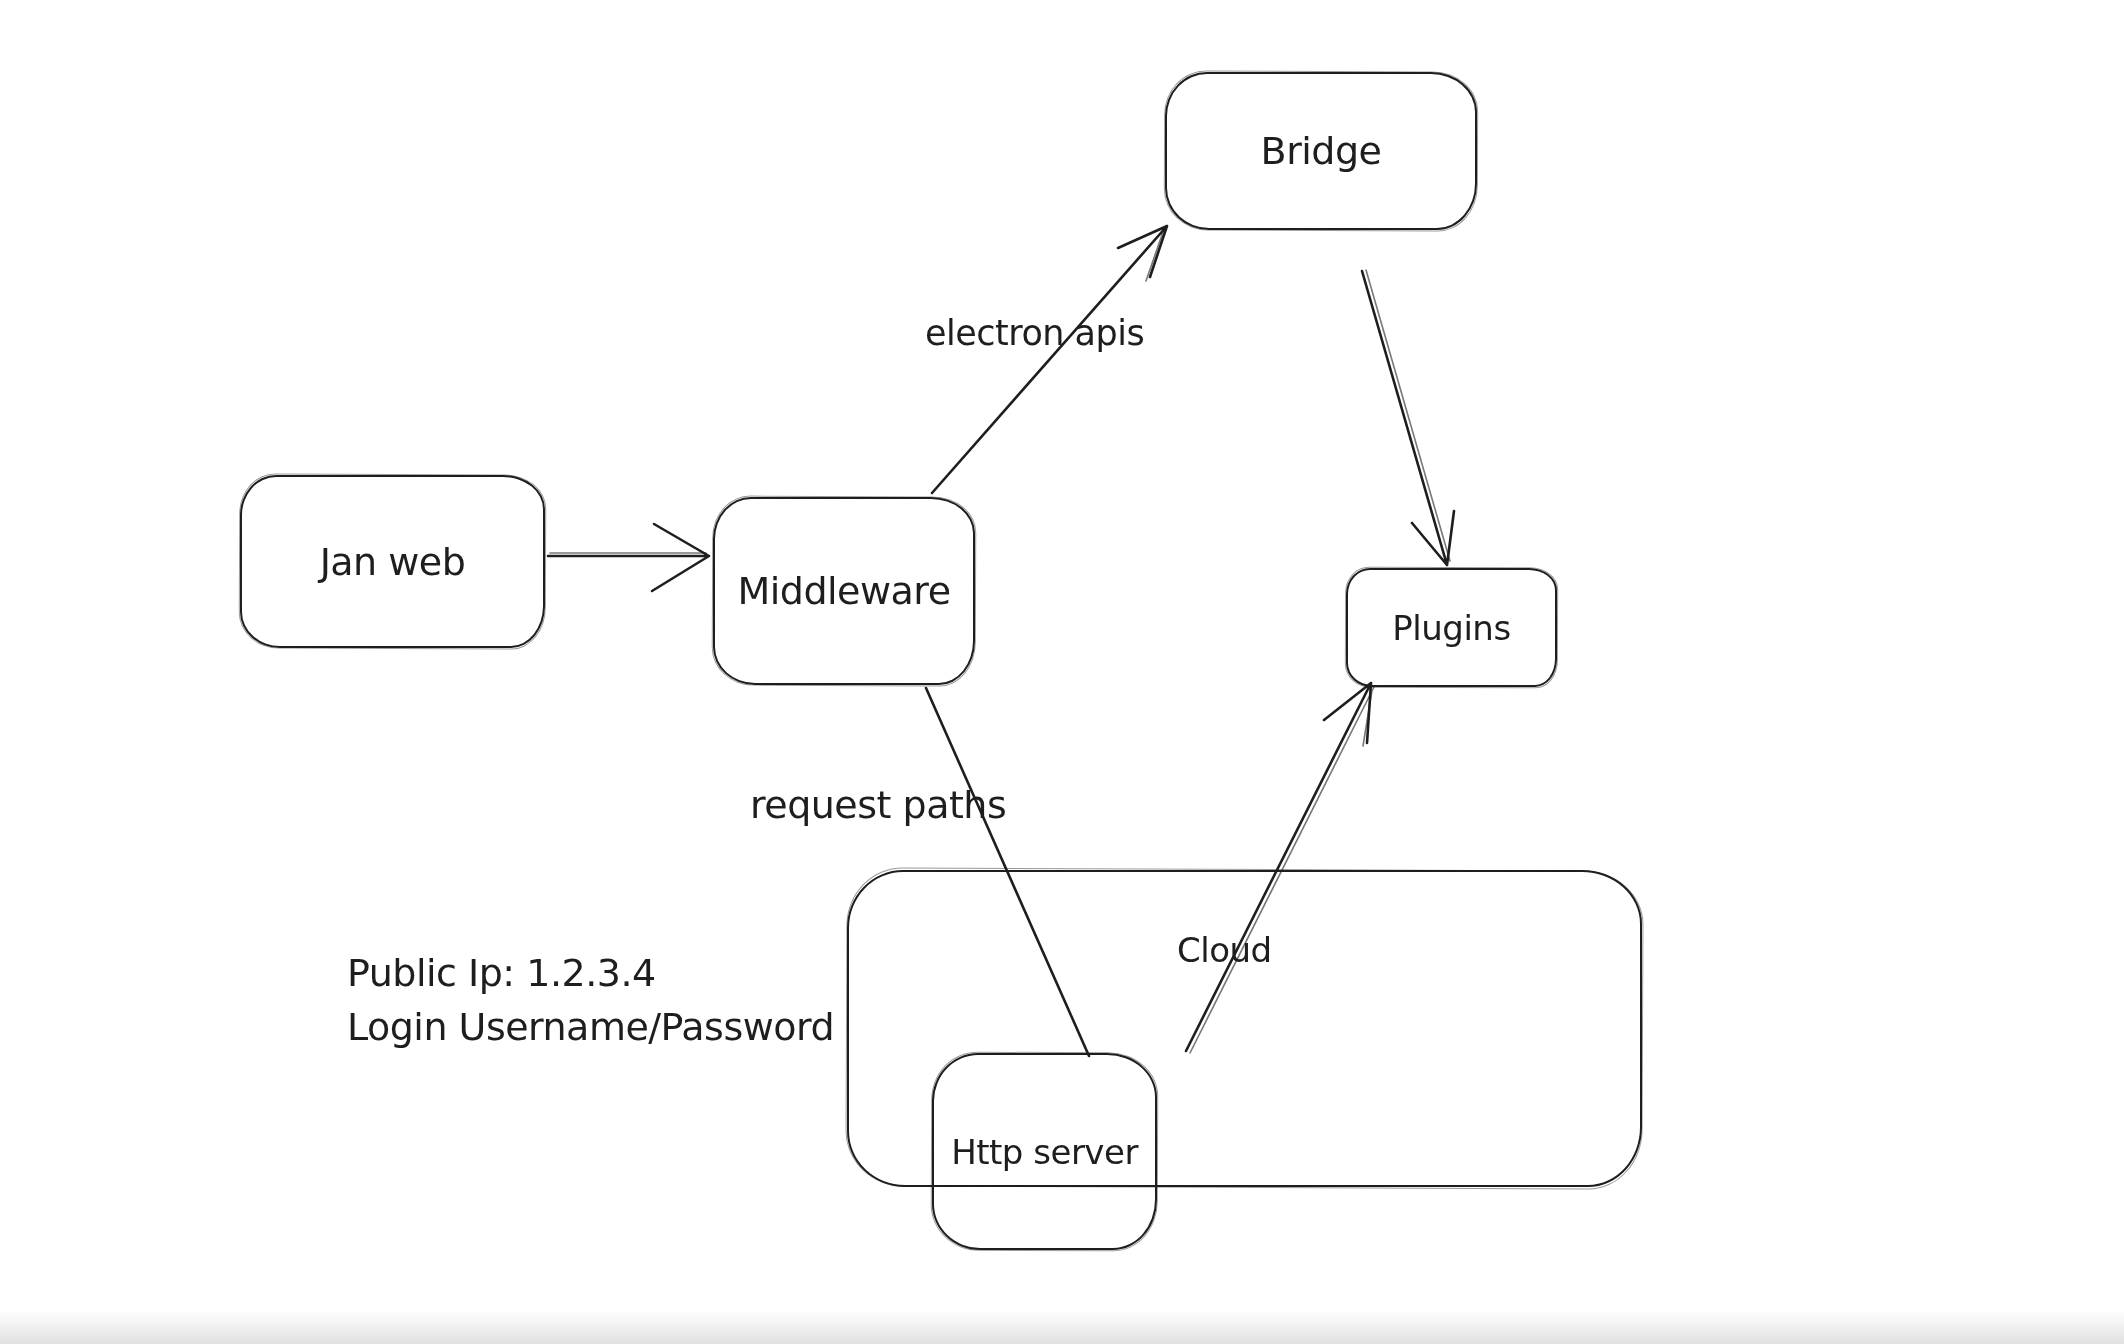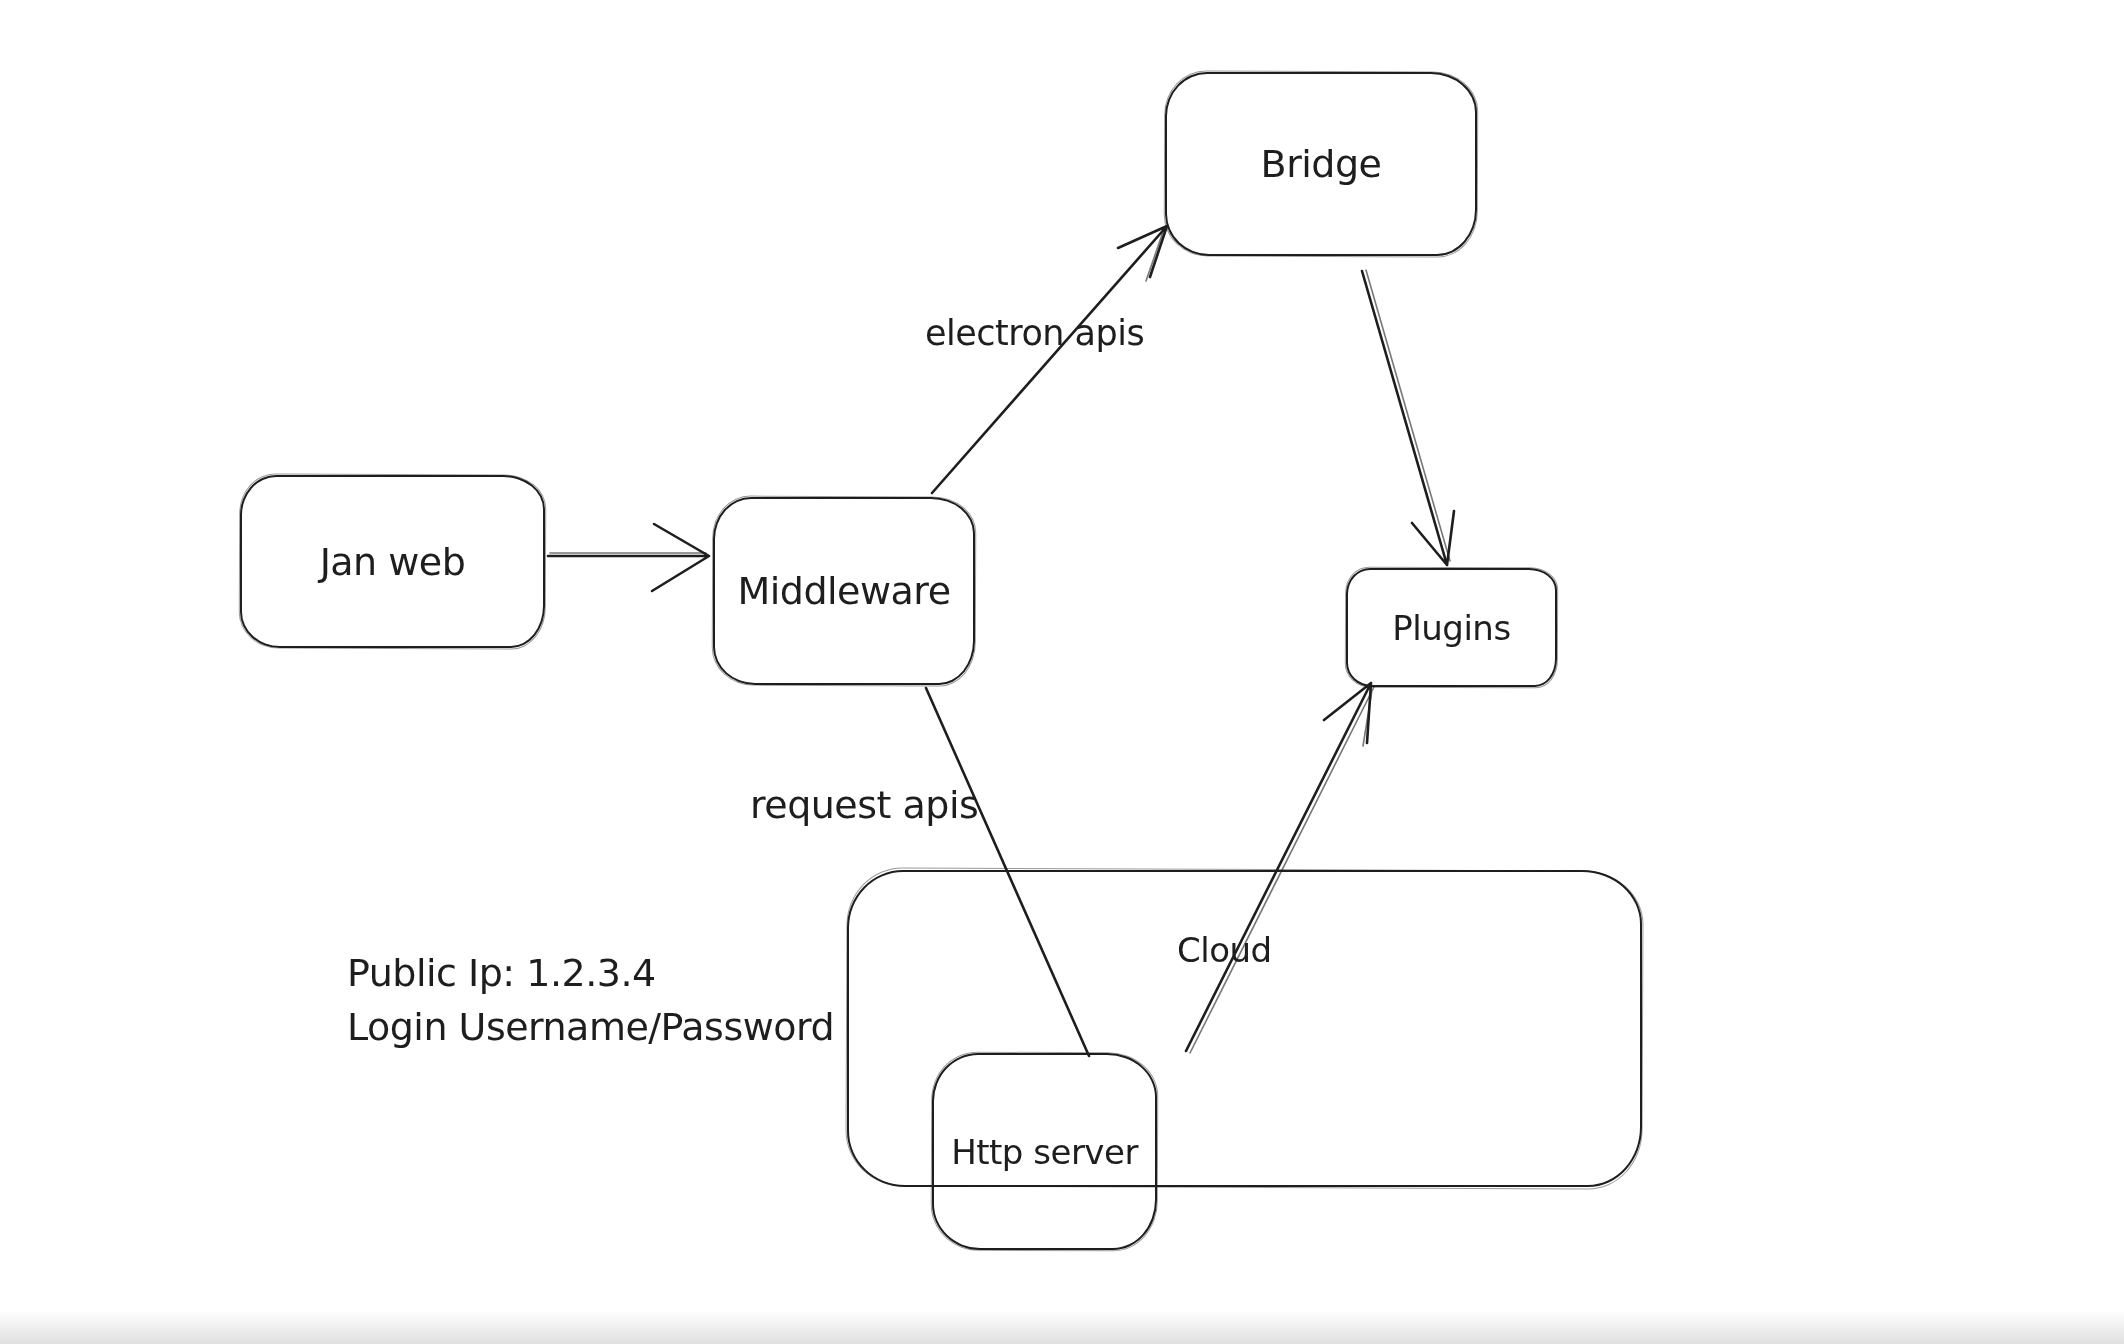--- a/index.html
+++ b/index.html
@@ -67,21 +67,21 @@
     left: 240px; top: 475px; width: 305px; height: 173px;
     border-radius: 36px 42px 34px 40px / 40px 34px 42px 36px;
     font-size: 38px;
   }
   .middleware {
     left: 713px; top: 497px; width: 262px; height: 188px;
     border-radius: 38px 44px 36px 42px / 42px 36px 44px 38px;
     font-size: 38px;
   }
   .bridge {
-    left: 1165px; top: 72px; width: 312px; height: 184px;
+    left: 1165px; top: 72px; width: 312px; height: 158px;
     border-radius: 42px 46px 40px 44px / 44px 40px 46px 42px;
     font-size: 38px;
   }
   .plugins {
     left: 1346px; top: 568px; width: 211px; height: 119px;
     border-radius: 24px 28px 22px 26px / 26px 22px 28px 24px;
     font-size: 34px;
   }
   .http-server {
     left: 932px; top: 1053px; width: 225px; height: 197px;
@@ -158,21 +158,21 @@
   <div class="sketch node plugins">
     <span class="lbl">Plugins</span>
   </div>
 
   <div class="sketch node http-server">
     <span class="lbl">Http server</span>
   </div>
 
   <div class="edge-label electron-apis">electron apis</div>
 
-  <div class="edge-label request-paths">request apis</div>
+  <div class="edge-label request-paths">request paths</div>
 
   <div class="annotation">
     <div>Public Ip: 1.2.3.4</div>
     <div>Login Username/Password</div>
   </div>
 
   <svg class="arrows" width="2124" height="1344" viewBox="0 0 2124 1344">
 
     <path d="M548 556 L709 556 M654 524 L709 556 L652 591"></path>
     <path class="ghost" d="M550 553 L706 553"></path>

